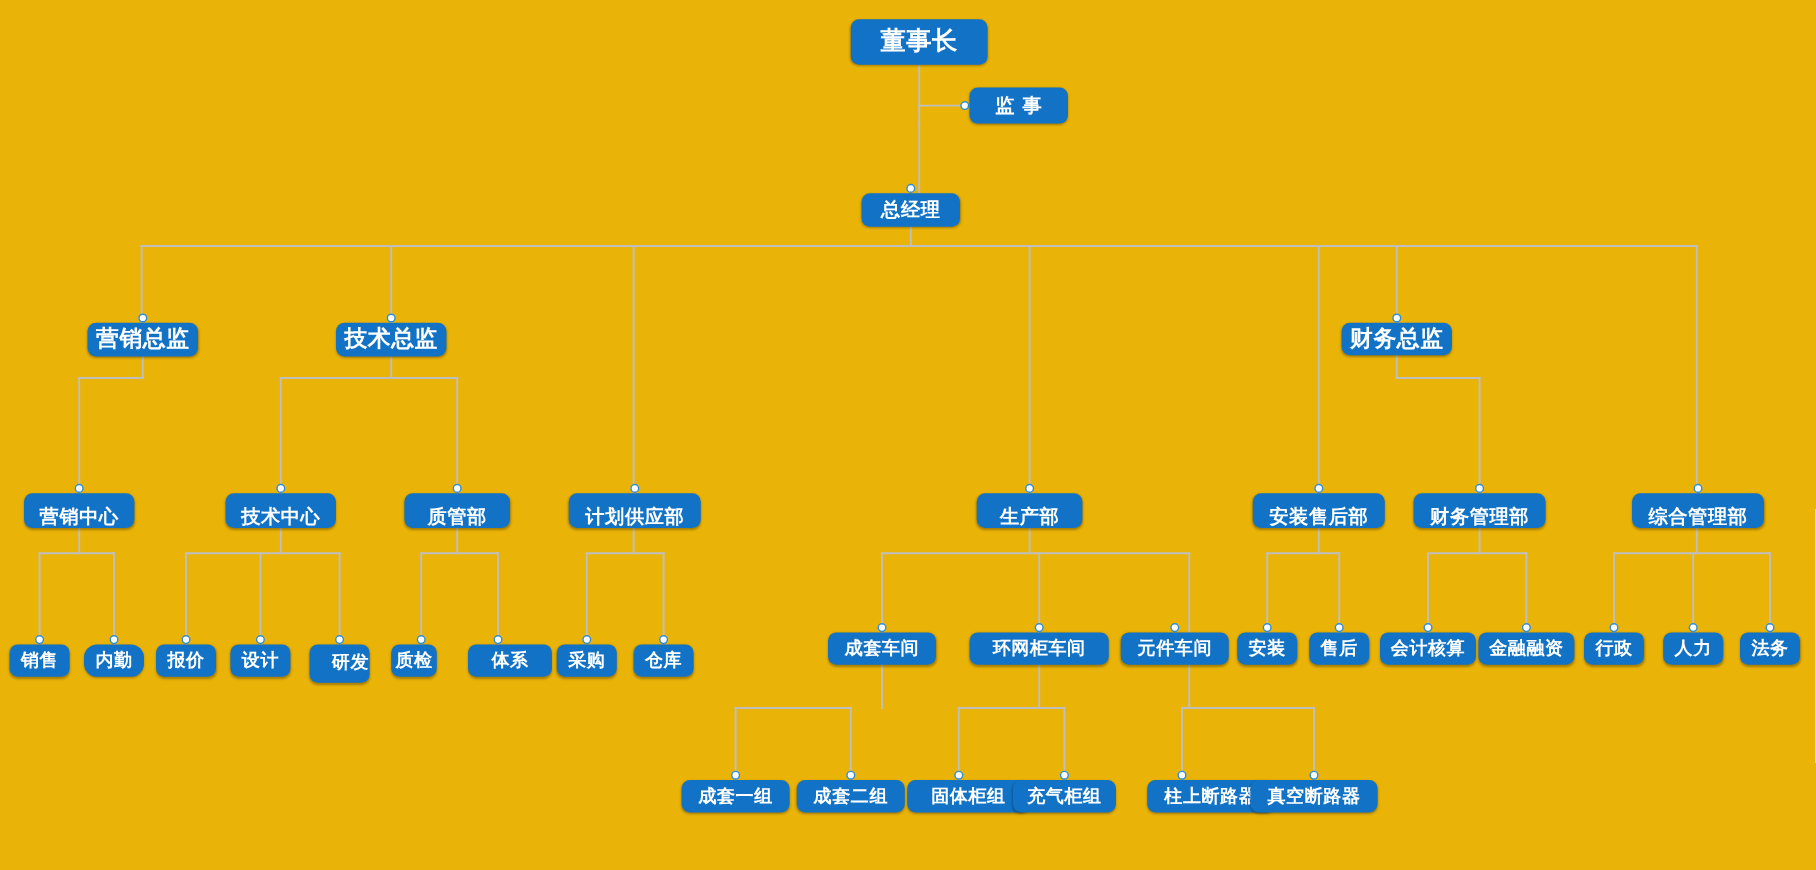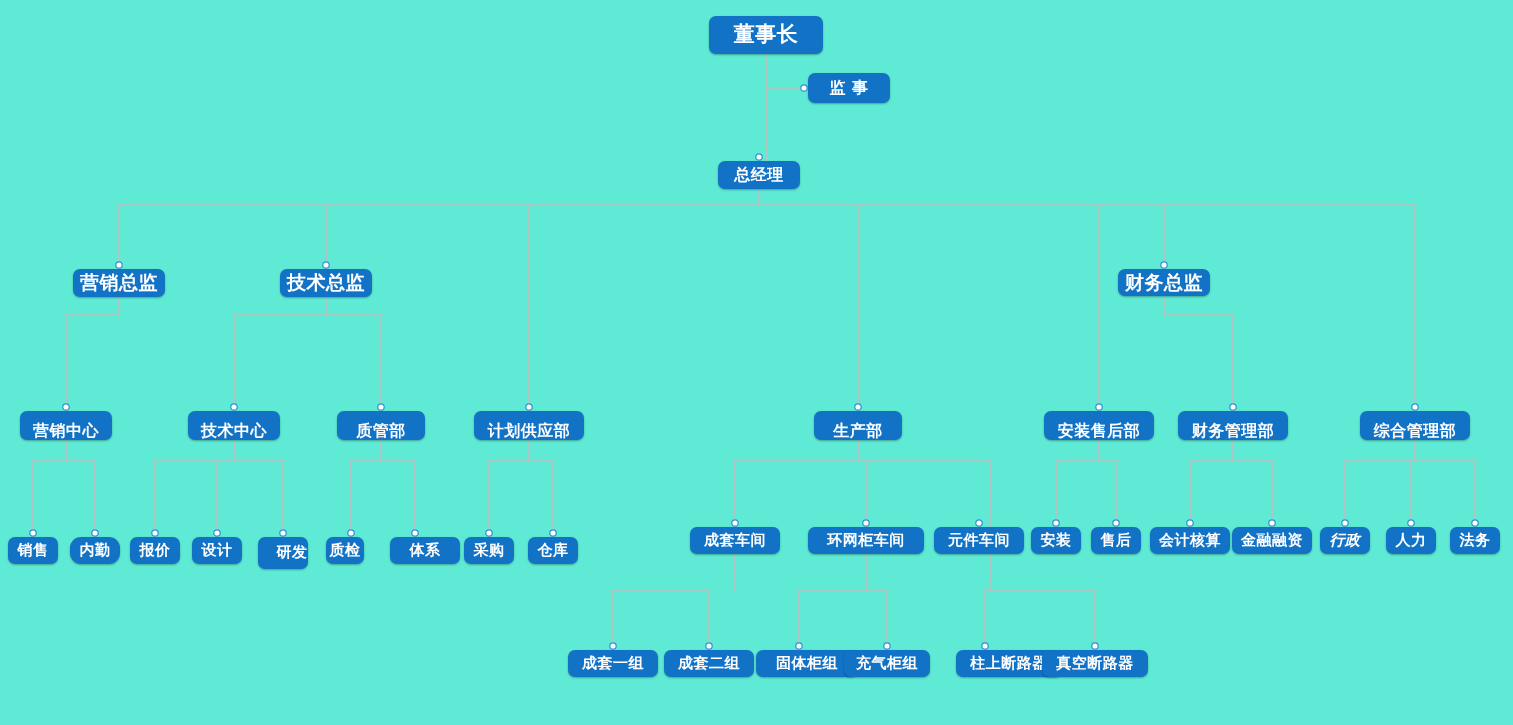--- a/index.html
+++ b/index.html
@@ -8,21 +8,21 @@
     padding: 0;
     background: #ffffff;
   }
   body {
     font-family: "DejaVu Sans", "Liberation Sans", sans-serif;
   }
   #chart-canvas {
     position: relative;
     width: 1513px;
     height: 725px;
-    background: #5eead4;
+    background: #eab308;
     overflow: hidden;
   }
   #connector-layer {
     position: absolute;
     left: 0;
     top: 0;
     width: 1513px;
     height: 725px;
     pointer-events: none;
   }
@@ -261,21 +261,21 @@
       </div>
       <div class="org-node lvl-4" style="left: 1091px; top: 527px; width: 50px; height: 27px;">
         <span class="node-label">售后</span>
       </div>
       <div class="org-node lvl-4" style="left: 1150px; top: 527px; width: 80px; height: 27px;">
         <span class="node-label">会计核算</span>
       </div>
       <div class="org-node lvl-4" style="left: 1232px; top: 527px; width: 80px; height: 27px;">
         <span class="node-label">金融融资</span>
       </div>
-      <div class="org-node lvl-4" style="left: 1320px; top: 527px; width: 50px; height: 27px; font-style: italic;">
+      <div class="org-node lvl-4" style="left: 1320px; top: 527px; width: 50px; height: 27px;">
         <span class="node-label">行政</span>
       </div>
       <div class="org-node lvl-4" style="left: 1386px; top: 527px; width: 50px; height: 27px;">
         <span class="node-label">人力</span>
       </div>
       <div class="org-node lvl-4" style="left: 1450px; top: 527px; width: 50px; height: 27px;">
         <span class="node-label">法务</span>
       </div>
       <div class="org-node lvl-5" style="left: 568px; top: 650px; width: 90px; height: 27px;">
         <span class="node-label">成套一组</span>

